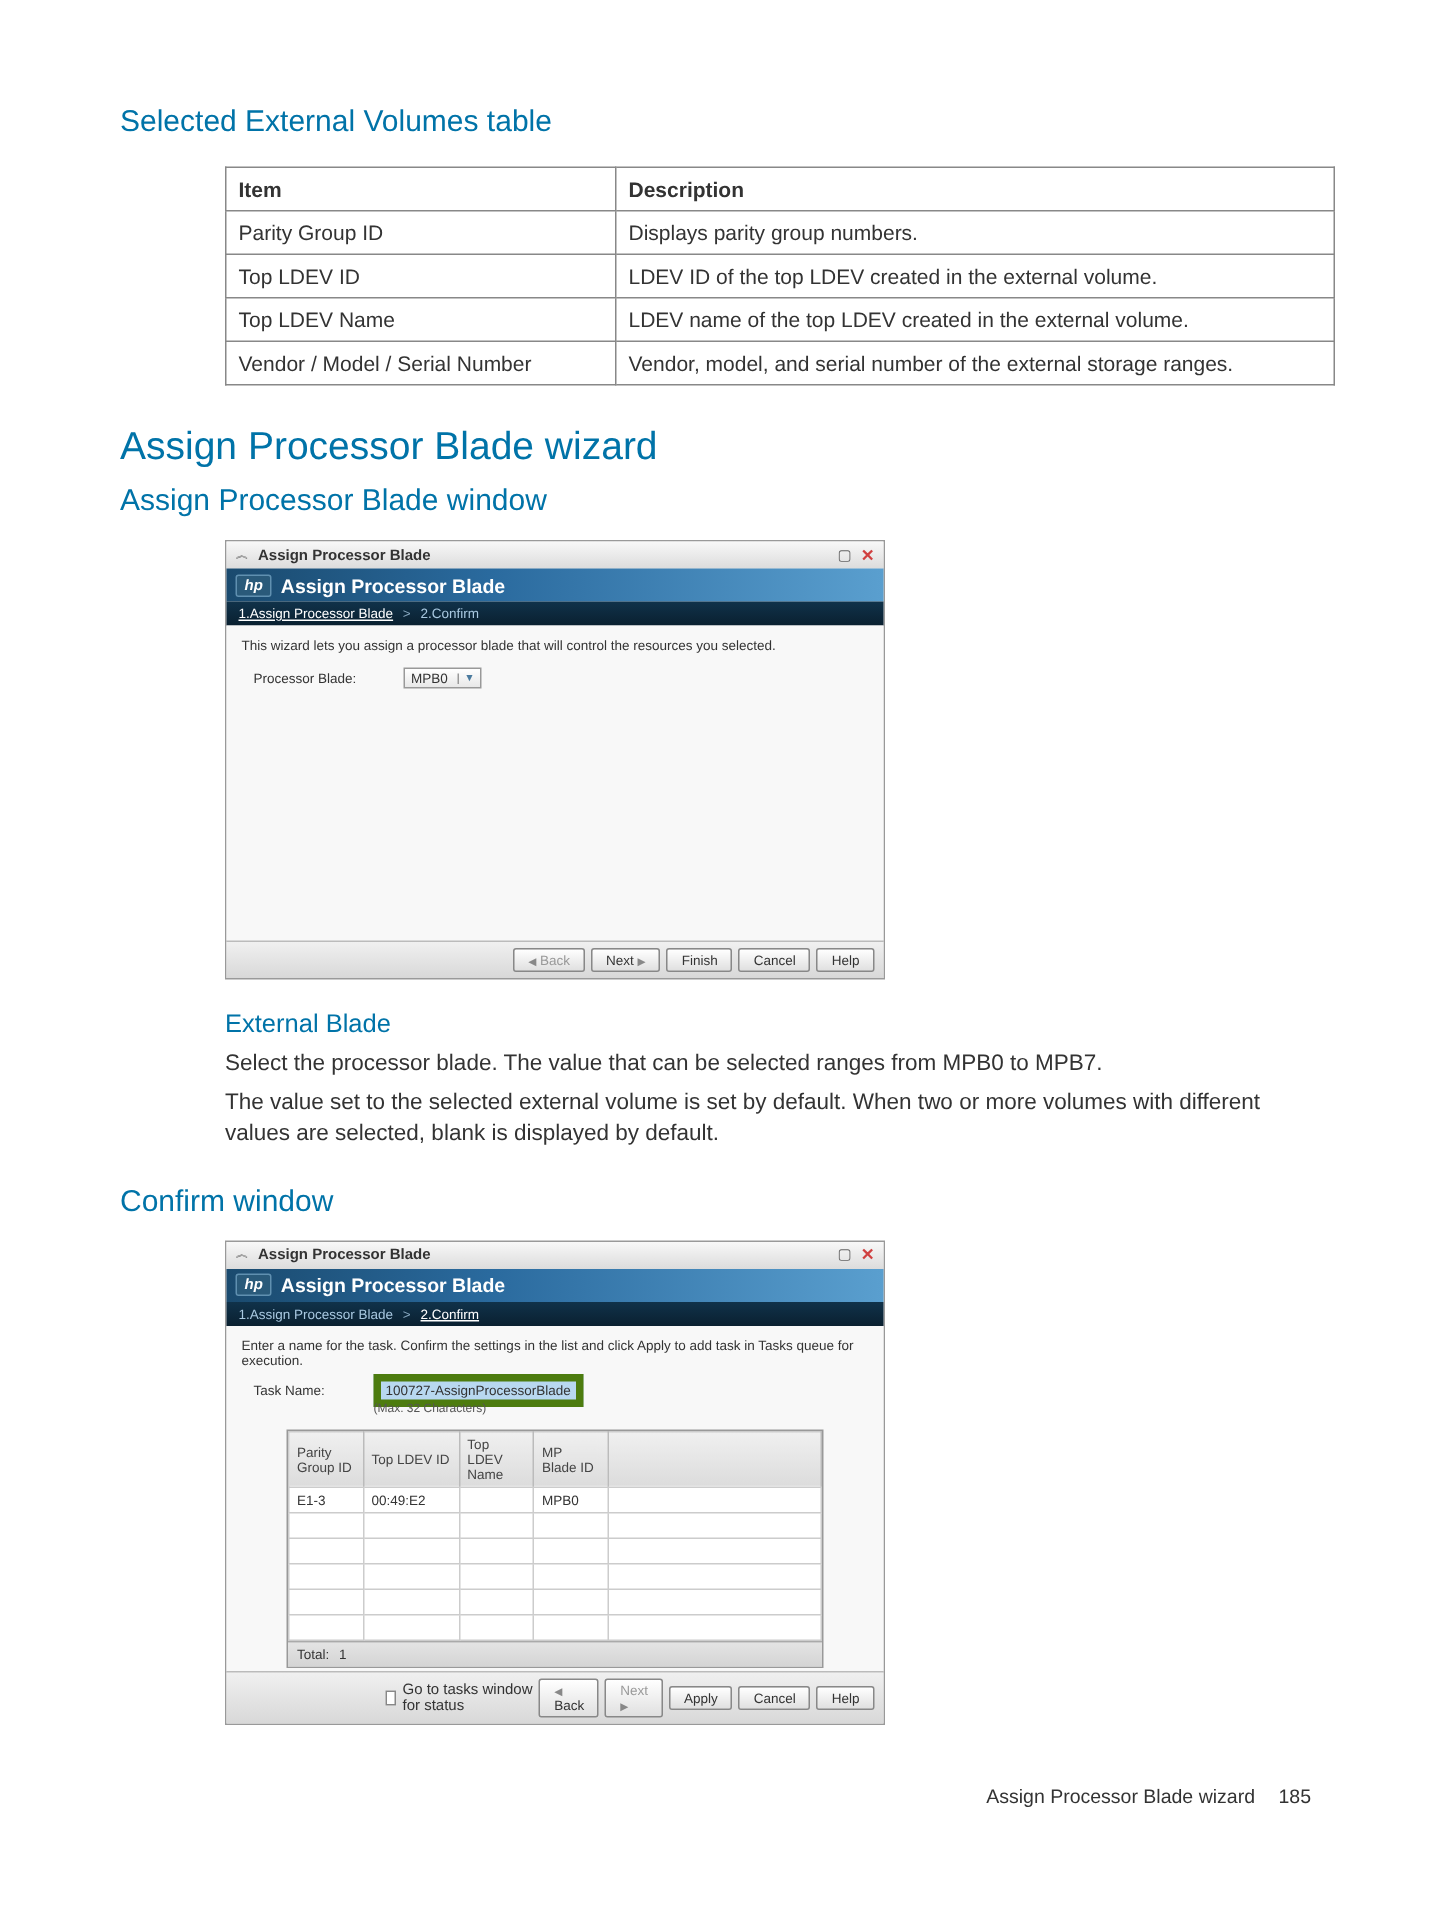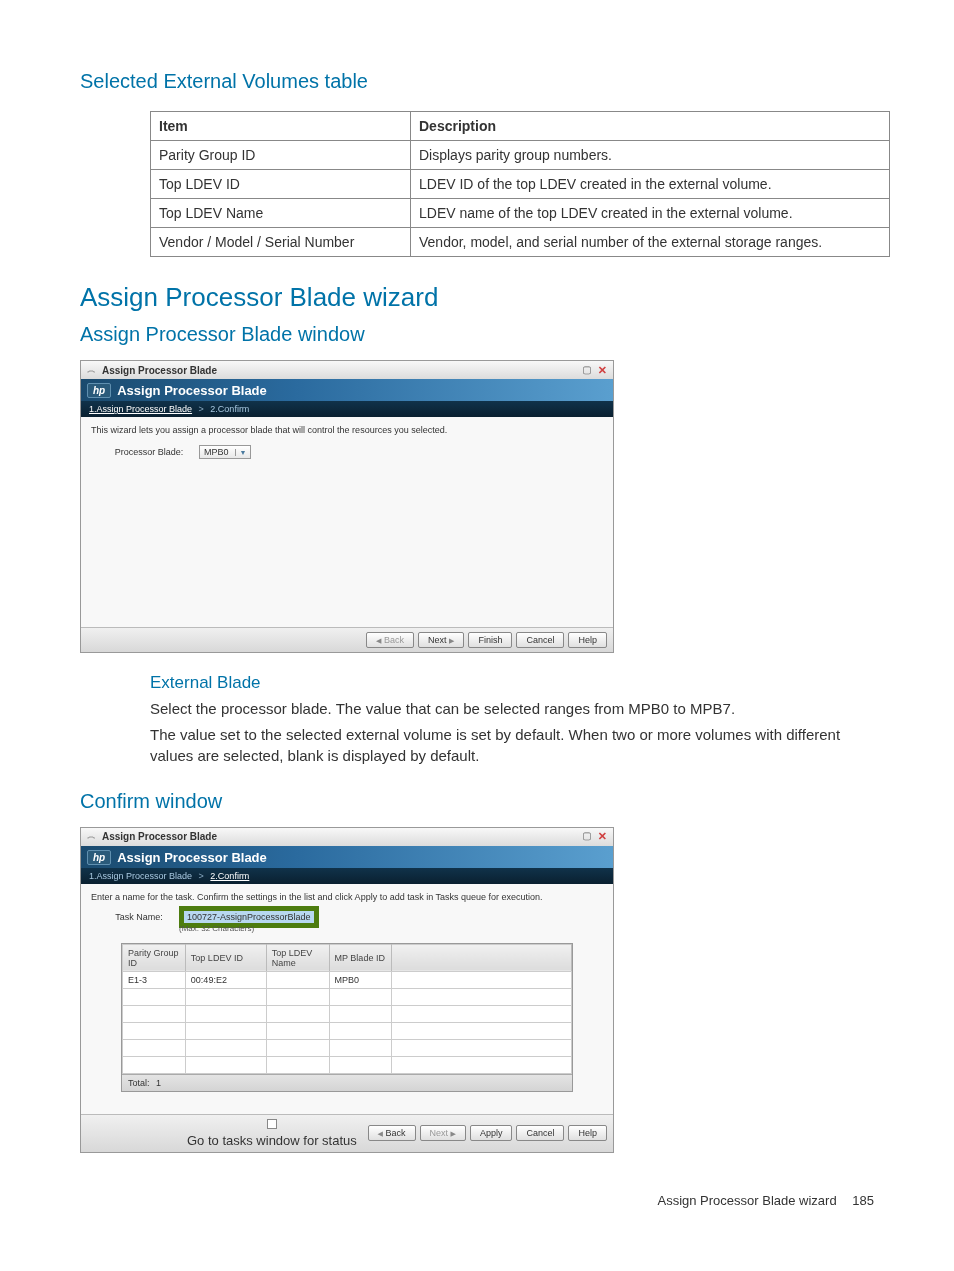--- a/index.html
+++ b/index.html
@@ -10,52 +10,52 @@
   .sub-heading { color: #0073a8; font-weight: normal; font-size: 20px; margin-bottom: 14px; margin-top: 10px; }
   .field-heading { color: #0073a8; font-weight: normal; font-size: 17px; margin-bottom: 6px; margin-left: 70px; margin-top: 20px;}
   
   .data-table { width: 740px; border-collapse: collapse; margin-left: 70px; margin-bottom: 10px; }
   .data-table th, .data-table td { border: 1px solid #888; text-align: left; padding: 6px 8px; font-size: 14px; vertical-align: top; }
   .data-table th { font-weight: bold; }
   .data-table td:first-child, .data-table th:first-child { width: 260px; }
   
   .body-text { font-size: 15px; margin-left: 70px; margin-bottom: 6px; line-height: 1.35; }
   
-  .wizard-box { width: 534px; border: 1px solid #999; background: linear-gradient(to bottom, #eaeaea, #f5f5f5); font-size: 10px; }
+  .wizard-box { width: 440px; margin-left: 70px; border: 1px solid #999; background: linear-gradient(to bottom, #eaeaea, #f5f5f5); font-size: 10px; }
   .wiz-titlebar { display: flex; align-items: center; background: linear-gradient(to bottom, #f8f8f8, #dcdcdc); padding: 2px 6px; height: 18px; }
   .wiz-chevrons { font-size: 9px; margin-right: 6px; color: #555; transform: scaleY(0.7); }
   .wiz-titlebar-text { font-weight: bold; font-size: 10px; color: #333; flex: 1; }
   .wiz-titlebar-icons { display: flex; gap: 6px; font-size: 10px; }
   .wiz-max-icon { color: #666; font-size: 10px; }
   .wiz-close-icon { color: #d04040; font-weight: bold; font-size: 11px; }
   
-  .wiz-header { background: linear-gradient(to right, #1a4a6e 0%, #2a6a9e 40%, #5a9fcf 100%); color: #fff; display: flex; align-items: flex-end; padding: 3px 6px; height: 22px; }
+  .wiz-header { background: linear-gradient(to right, #1a4a6e 0%, #2a6a9e 40%, #5a9fcf 100%); color: #fff; display: flex; align-items: center; padding: 3px 6px; height: 22px; }
   .hp-logo { background: #2a5a7a; color: #fff; font-style: italic; font-weight: bold; font-size: 10px; padding: 1px 5px; border-radius: 2px; margin-right: 6px; border: 1px solid #6090b0;}
   .wiz-header-text { font-weight: bold; font-size: 13px; }
   
   .wiz-breadcrumb { background: linear-gradient(to bottom, #10324a, #0a2030); color: #a8c8e0; padding: 3px 8px; font-size: 9px; }
   .wiz-breadcrumb .active { color: #fff; text-decoration: underline; }
   .wiz-breadcrumb .sep { margin: 0 4px; color: #88a8c0; }
   
   .wiz-body { background: #f8f8f8; padding: 8px 10px; min-height: 200px; font-size: 9px; color: #333; }
   .wiz-instruction { font-size: 9px; margin-bottom: 10px; }
   .wiz-field-row { display: flex; align-items: center; margin-left: 8px; margin-bottom: 8px; }
-  .wiz-field-label { width: 100px; font-size: 9px; text-align: center; }
+  .wiz-field-label { width: 100px; font-size: 9px; }
   .wiz-dropdown { border: 1px solid #999; background: linear-gradient(to bottom, #fff, #e8e8e8); font-size: 9px; padding: 1px 4px; display: inline-flex; align-items: center; }
   .wiz-dropdown-arrow { border-left: 1px solid #999; padding-left: 4px; margin-left: 6px; color: #4a7a9e; font-size: 7px; }
   
   .wiz-input { border: 5px solid #4d7c0f; background: #b8d8f0; font-size: 9px; padding: 1px 3px; width: 150px; }
   .wiz-hint { font-size: 8px; color: #555; margin-left: 0px; margin-top: 2px;}
   
   .wiz-footer { background: linear-gradient(to bottom, #f0f0f0, #d8d8d8); padding: 4px 6px; display: flex; justify-content: flex-end; align-items: center; gap: 4px; border-top: 1px solid #bbb;}
   .wiz-btn { border: 1px solid #888; background: linear-gradient(to bottom, #fff, #e0e0e0); font-size: 9px; padding: 2px 9px; border-radius: 2px; cursor: pointer;}
   .wiz-btn.disabled { color: #999; }
   .wiz-btn-tri { font-size: 7px; color: #888; }
   .wiz-checkbox { width: 10px; height: 10px; border: 1px solid #888; background: #fff; display: inline-block; vertical-align: middle;}
-  .wiz-footer-label { font-size: 13px; margin-right: auto; margin-left: 100px; display: flex; align-items: center; gap: 4px; flex-direction: column;}
+  .wiz-footer-label { font-size: 10px; margin-right: auto; margin-left: 100px; display: flex; align-items: center; gap: 4px;}
   
   .sev-panel { margin: 10px 30px 0 30px; border: 1px solid #999;}
   .sev-header { background: linear-gradient(to bottom, #2a6a9e, #1a4a6e); color: #fff; padding: 3px 6px; font-weight: bold; font-size: 10px; }
   .sev-table { width: 100%; border-collapse: collapse; background: #fff; font-size: 9px; }
   .sev-table th, .sev-table td { border: 1px solid #ccc; padding: 3px 5px; text-align: left; }
   .sev-table th { background: linear-gradient(to bottom, #f0f0f0, #dcdcdc); font-weight: normal; color: #444; height: 24px; vertical-align: middle; border-right: 1px solid #bbb;}
   .sev-table td { background: #fff; height: 14px; }
   .sev-table tr.empty td { color: transparent; }
   .sev-total { background: linear-gradient(to bottom, #e4e4e4, #d4d4d4); padding: 3px 6px; font-size: 9px; border-top: 1px solid #aaa;}
   

